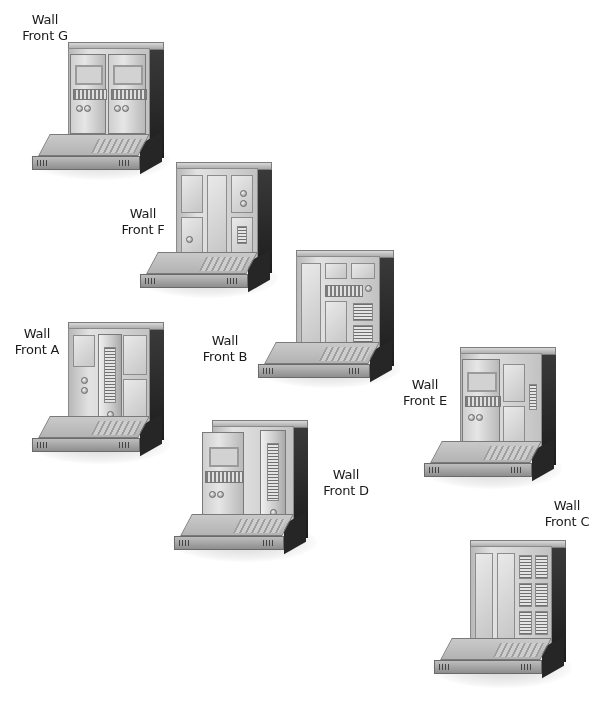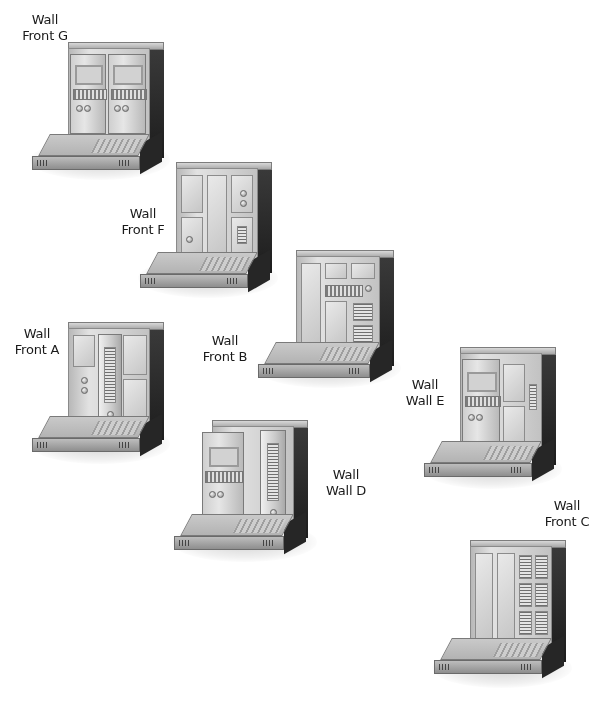--- a/index.html
+++ b/index.html
@@ -39,25 +39,25 @@
 <div class="label" style="left:2px;top:326px;width:70px;">
   <span>Wall</span>
   <span>Front A</span>
 </div>
 <div class="label" style="left:190px;top:333px;width:70px;">
   <span>Wall</span>
   <span>Front B</span>
 </div>
 <div class="label" style="left:311px;top:467px;width:70px;">
   <span>Wall</span>
-  <span>Wall D</span>
+  <span>Front D</span>
 </div>
 <div class="label" style="left:390px;top:377px;width:70px;">
   <span>Wall</span>
-  <span>Wall E</span>
+  <span>Front E</span>
 </div>
 <div class="label" style="left:532px;top:498px;width:70px;">
   <span>Wall</span>
   <span>Front C</span>
 </div>
 
 <div class="piece" style="left:30px;top:40px;width:140px;height:140px;">
   <div class="shadow" style="left:0;top:100px;width:140px;height:40px;"></div>
   <div class="wall-side" style="left:118px;top:8px;width:16px;height:110px;"></div>
   <div class="wall-top" style="left:38px;top:2px;width:96px;"></div>

